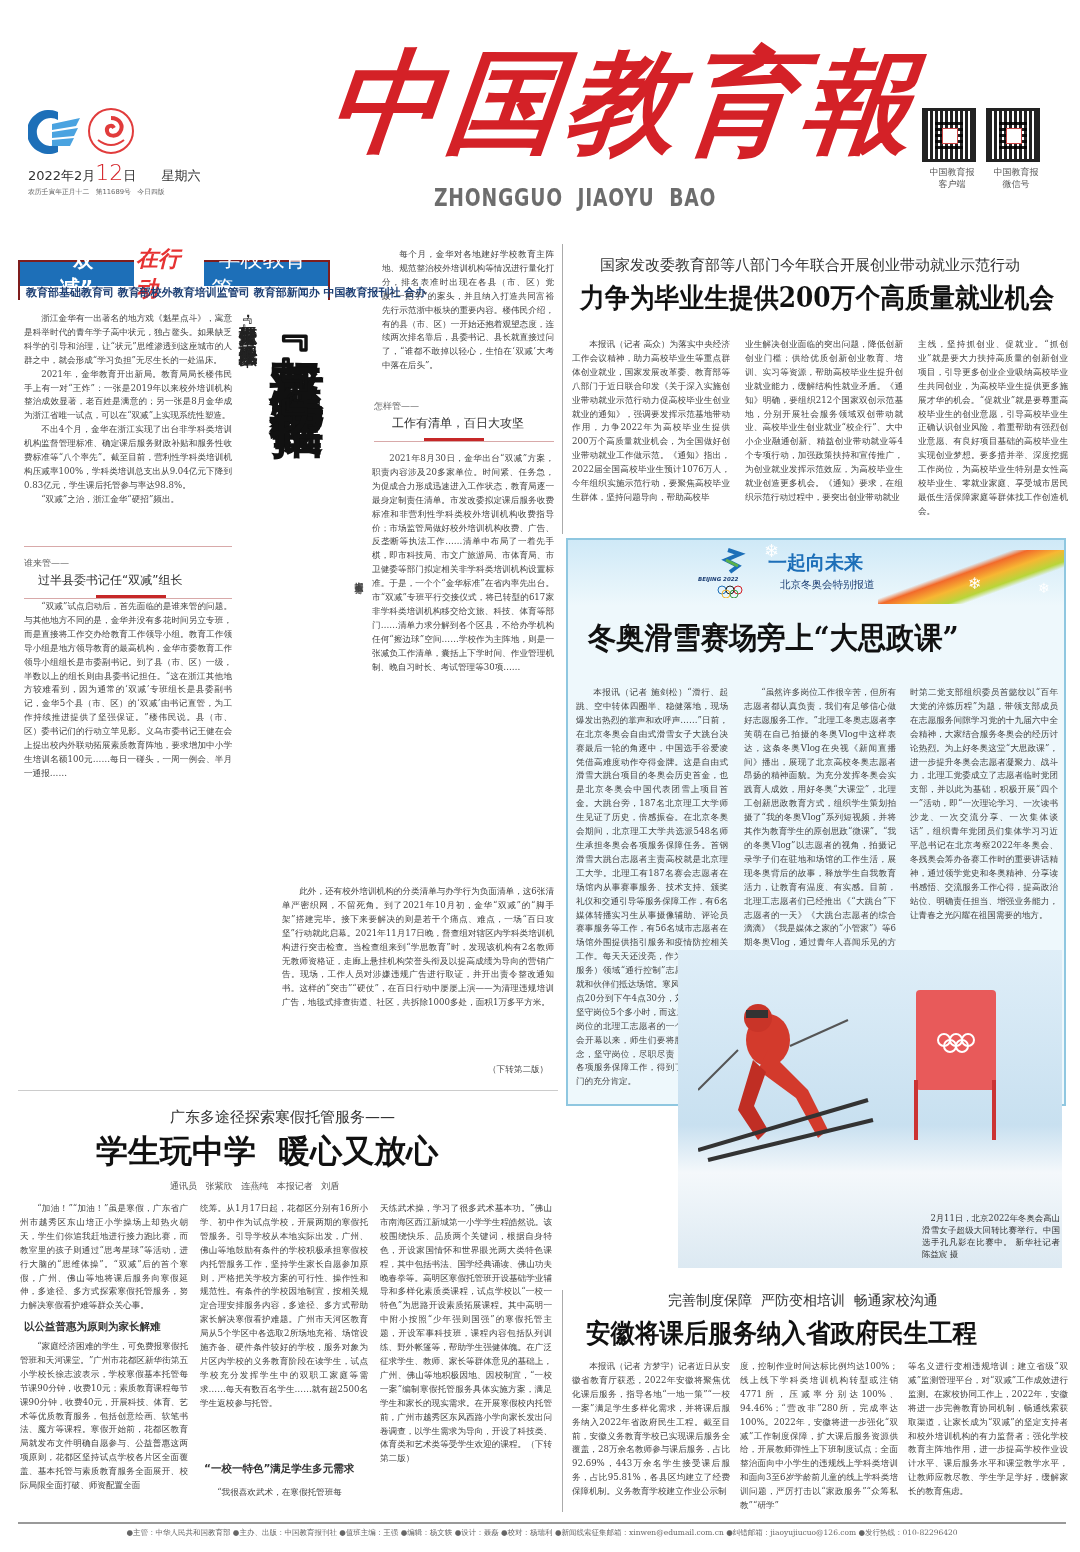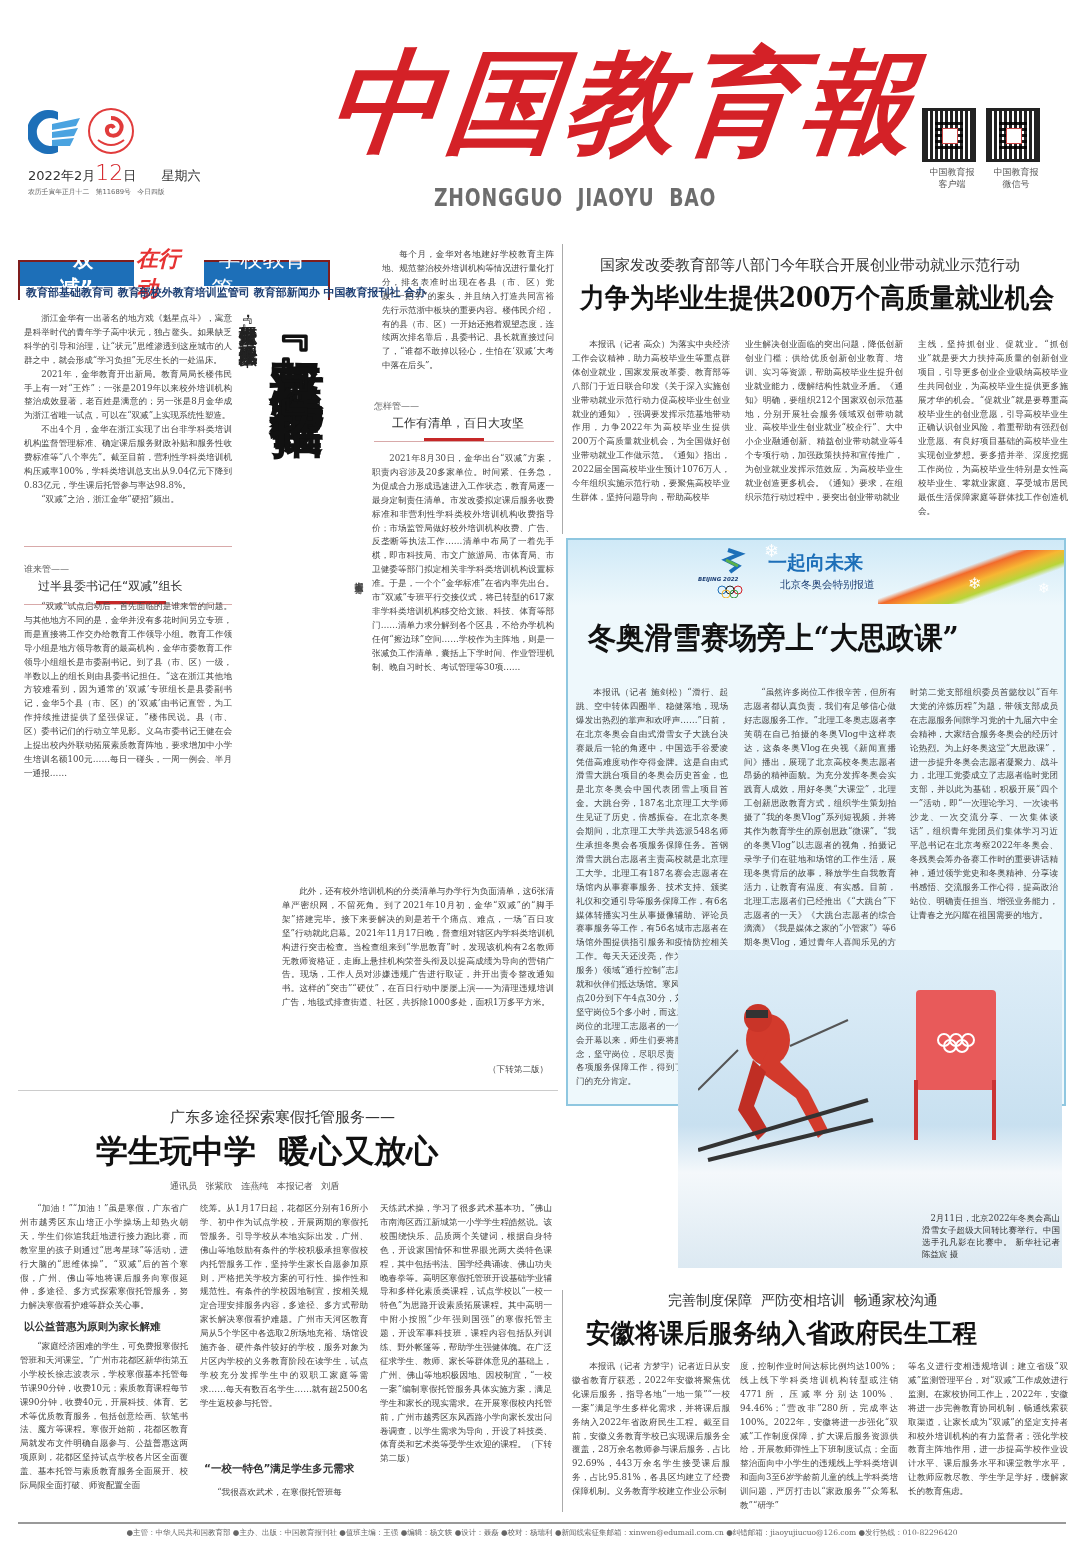--- a/index.html
+++ b/index.html
@@ -84,21 +84,21 @@
 
 <div class="abs body-text" style="left:24px;top:312px;width:208px">
   <p>浙江金华有一出著名的地方戏《魁星点斗》，寓意是科举时代的青年学子高中状元，独占鳌头。如果缺乏科学的引导和治理，让“状元”思维渗透到这座城市的人群之中，就会形成“学习负担”无尽生长的一处温床。</p>
   <p>2021年，金华教育开出新局。教育局局长楼伟民手上有一对“王炸”：一张是2019年以来校外培训机构整治成效显著，老百姓是满意的；另一张是8月金华成为浙江省唯一试点，可以在“双减”上实现系统性塑造。</p>
   <p>不出4个月，金华在浙江实现了出台非学科类培训机构监督管理标准、确定课后服务财政补贴和服务性收费标准等“八个率先”。截至目前，营利性学科类培训机构压减率100%，学科类培训总支出从9.04亿元下降到0.83亿元，学生课后托管参与率达98.8%。</p>
   <p>“双减”之治，浙江金华“硬招”频出。</p>
 </div>
 
 <div class="abs" style="left:24px;top:546px;width:208px">
   <div class="rule"></div>
-  <div class="sub-label" style="margin-top:16px">谁来管——</div>
+  <div class="sub-label" style="margin-top:10px">谁来管——</div>
   <div class="sub-head" style="margin:2px 0 0 14px">过半县委书记任“双减”组长</div>
   <div class="redshort" style="margin:6px 0 0 72px"></div>
   <div class="rule"></div>
 </div>
 <div class="abs body-text" style="left:24px;top:600px;width:208px;height:480px;overflow:hidden">“双减”试点启动后，首先面临的是谁来管的问题。与其他地方不同的是，金华并没有多花时间另立专班，而是直接将工作交办给教育工作领导小组。教育工作领导小组是地方领导教育的最高机构，金华市委教育工作领导小组组长是市委副书记。到了县（市、区）一级，半数以上的组长则由县委书记担任。“这在浙江其他地方较难看到，因为通常的‘双减’专班组长是县委副书记，金华5个县（市、区）的‘双减’由书记直管，为工作持续推进提供了坚强保证。”楼伟民说。县（市、区）委书记们的行动立竿见影。义乌市委书记王健在会上提出校内外联动拓展素质教育阵地，要求增加中小学生培训名额100元……每日一碰头，一周一例会、半月一通报……</div>
 
 <div class="abs vhead" style="left:238px;top:312px;height:420px;font-size:19px;color:#222;font-weight:normal;font-family:'DejaVu Sans',sans-serif;line-height:22px">聚最强合力打好『硬仗』，实现治理水平总体跃升——</div>
 <div class="abs vhead" style="left:268px;top:318px;height:580px;font-size:54px;color:#111;line-height:60px;letter-spacing:2px">『双减』不打烊  金华有『硬招』</div>
 <div class="abs vhead" style="left:352px;top:575px;height:120px;font-size:9px;color:#444;font-weight:normal">本报记者   蒋亦丰</div>
 

